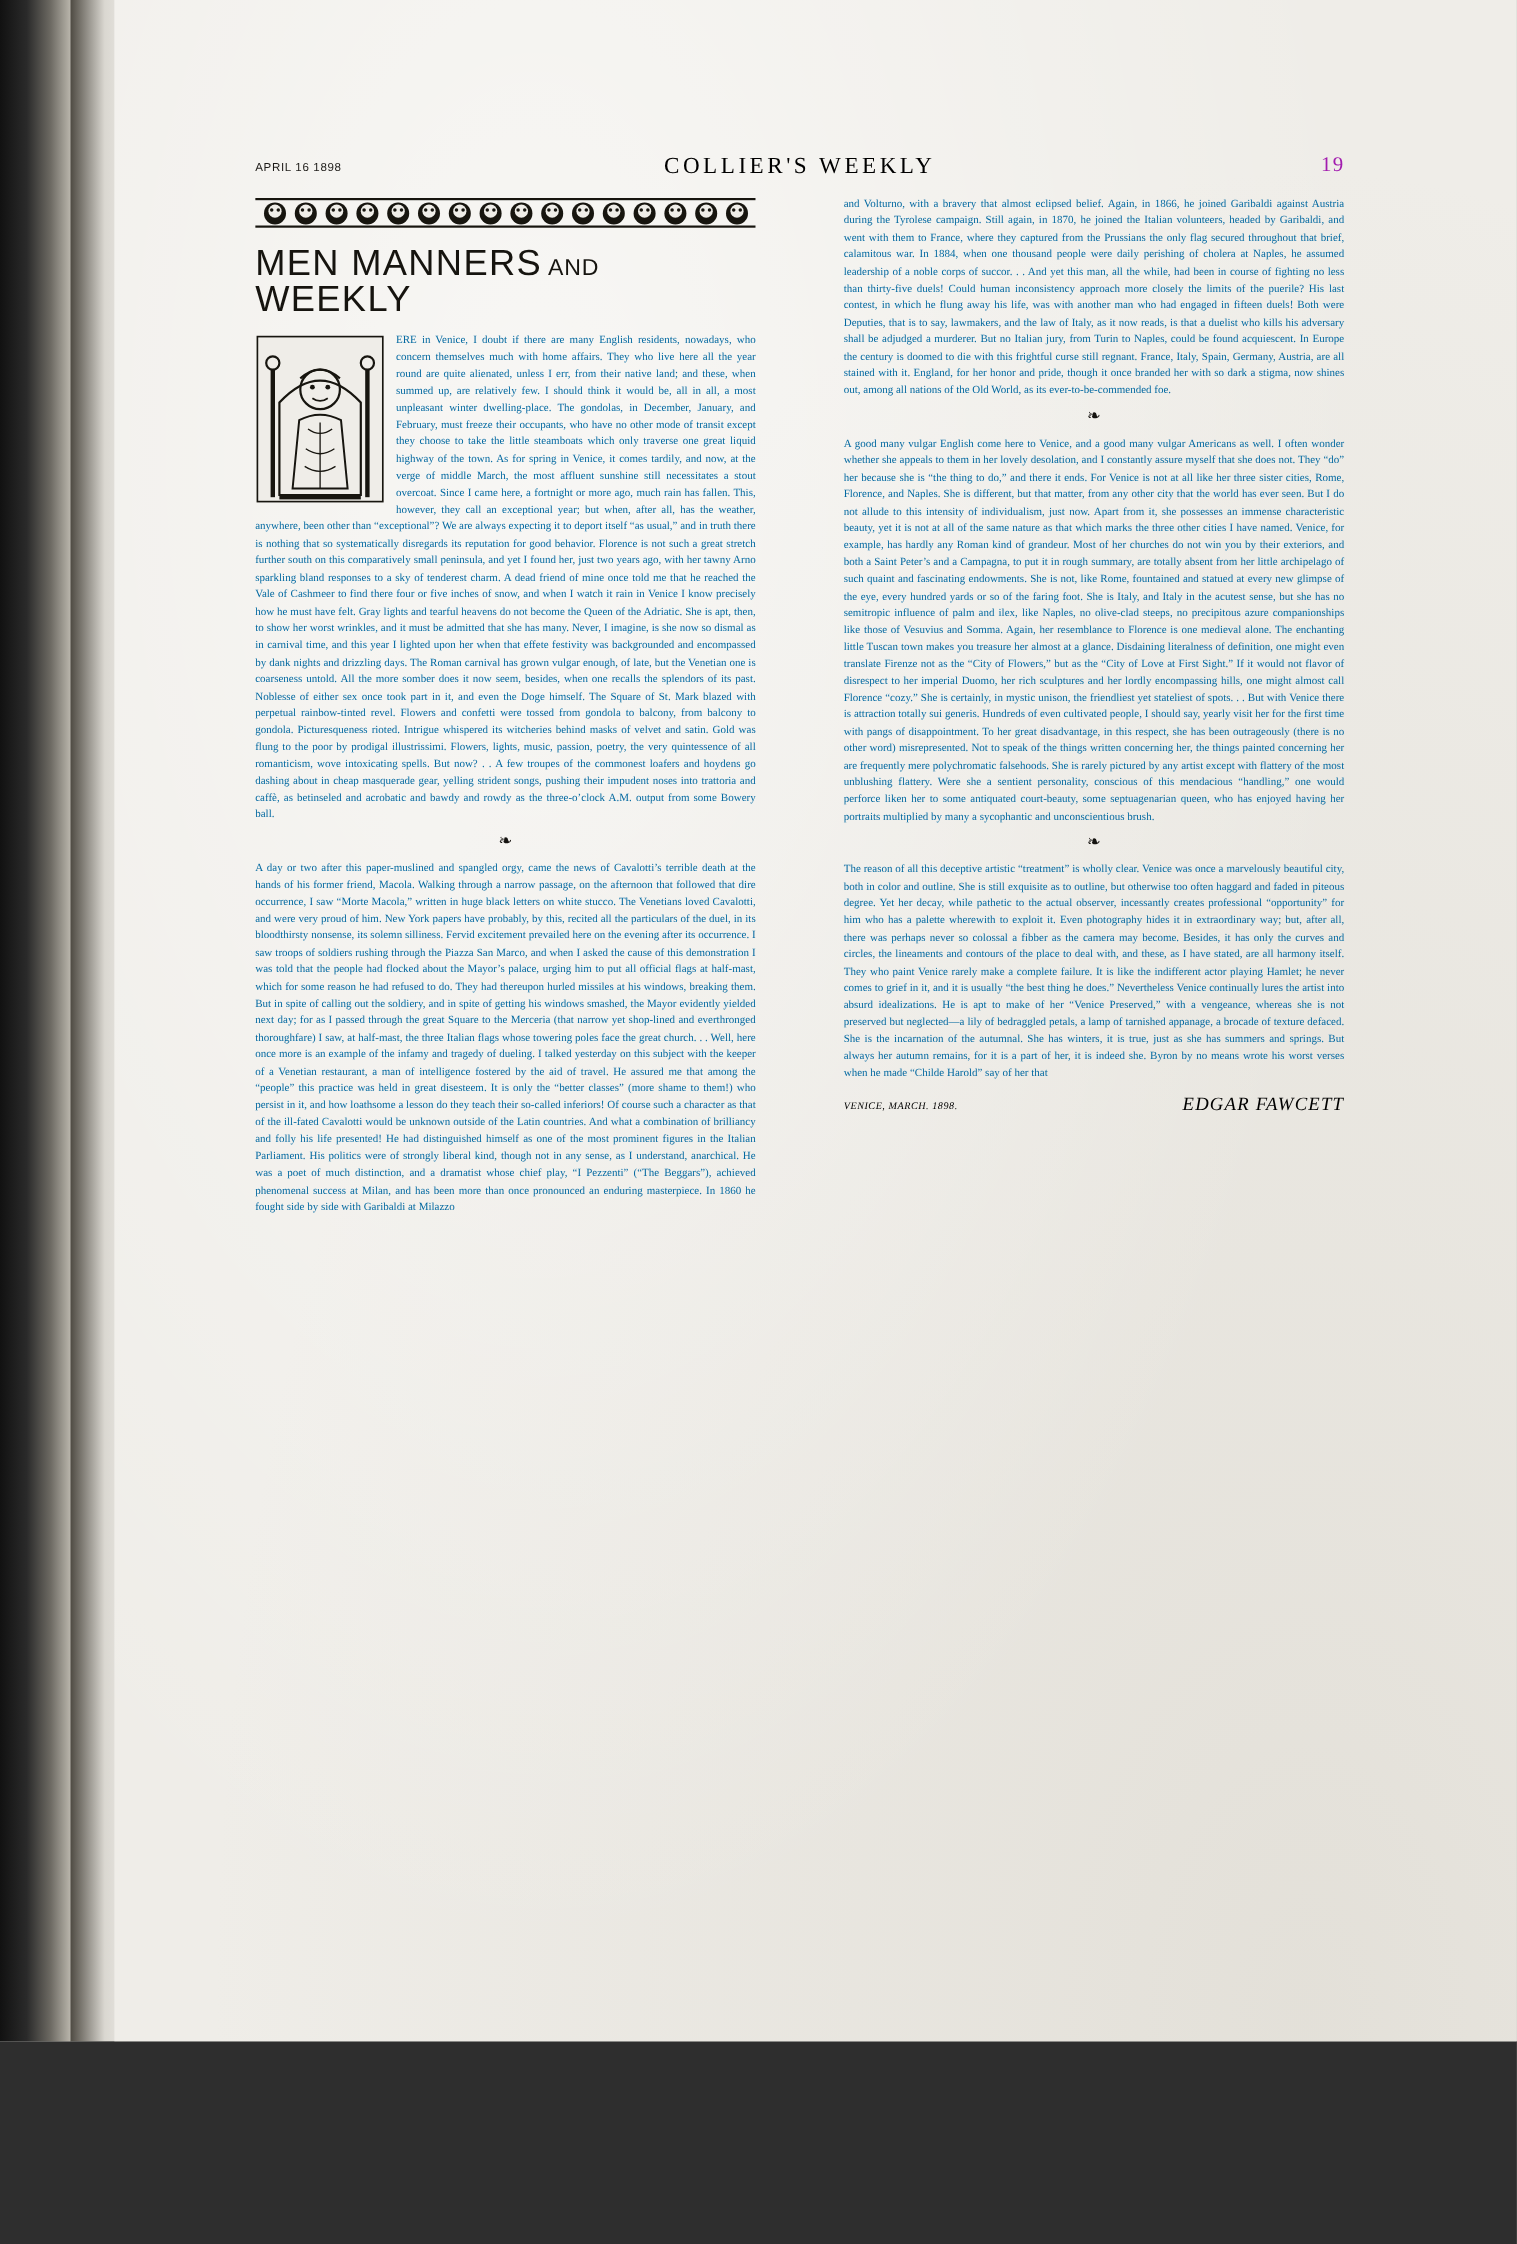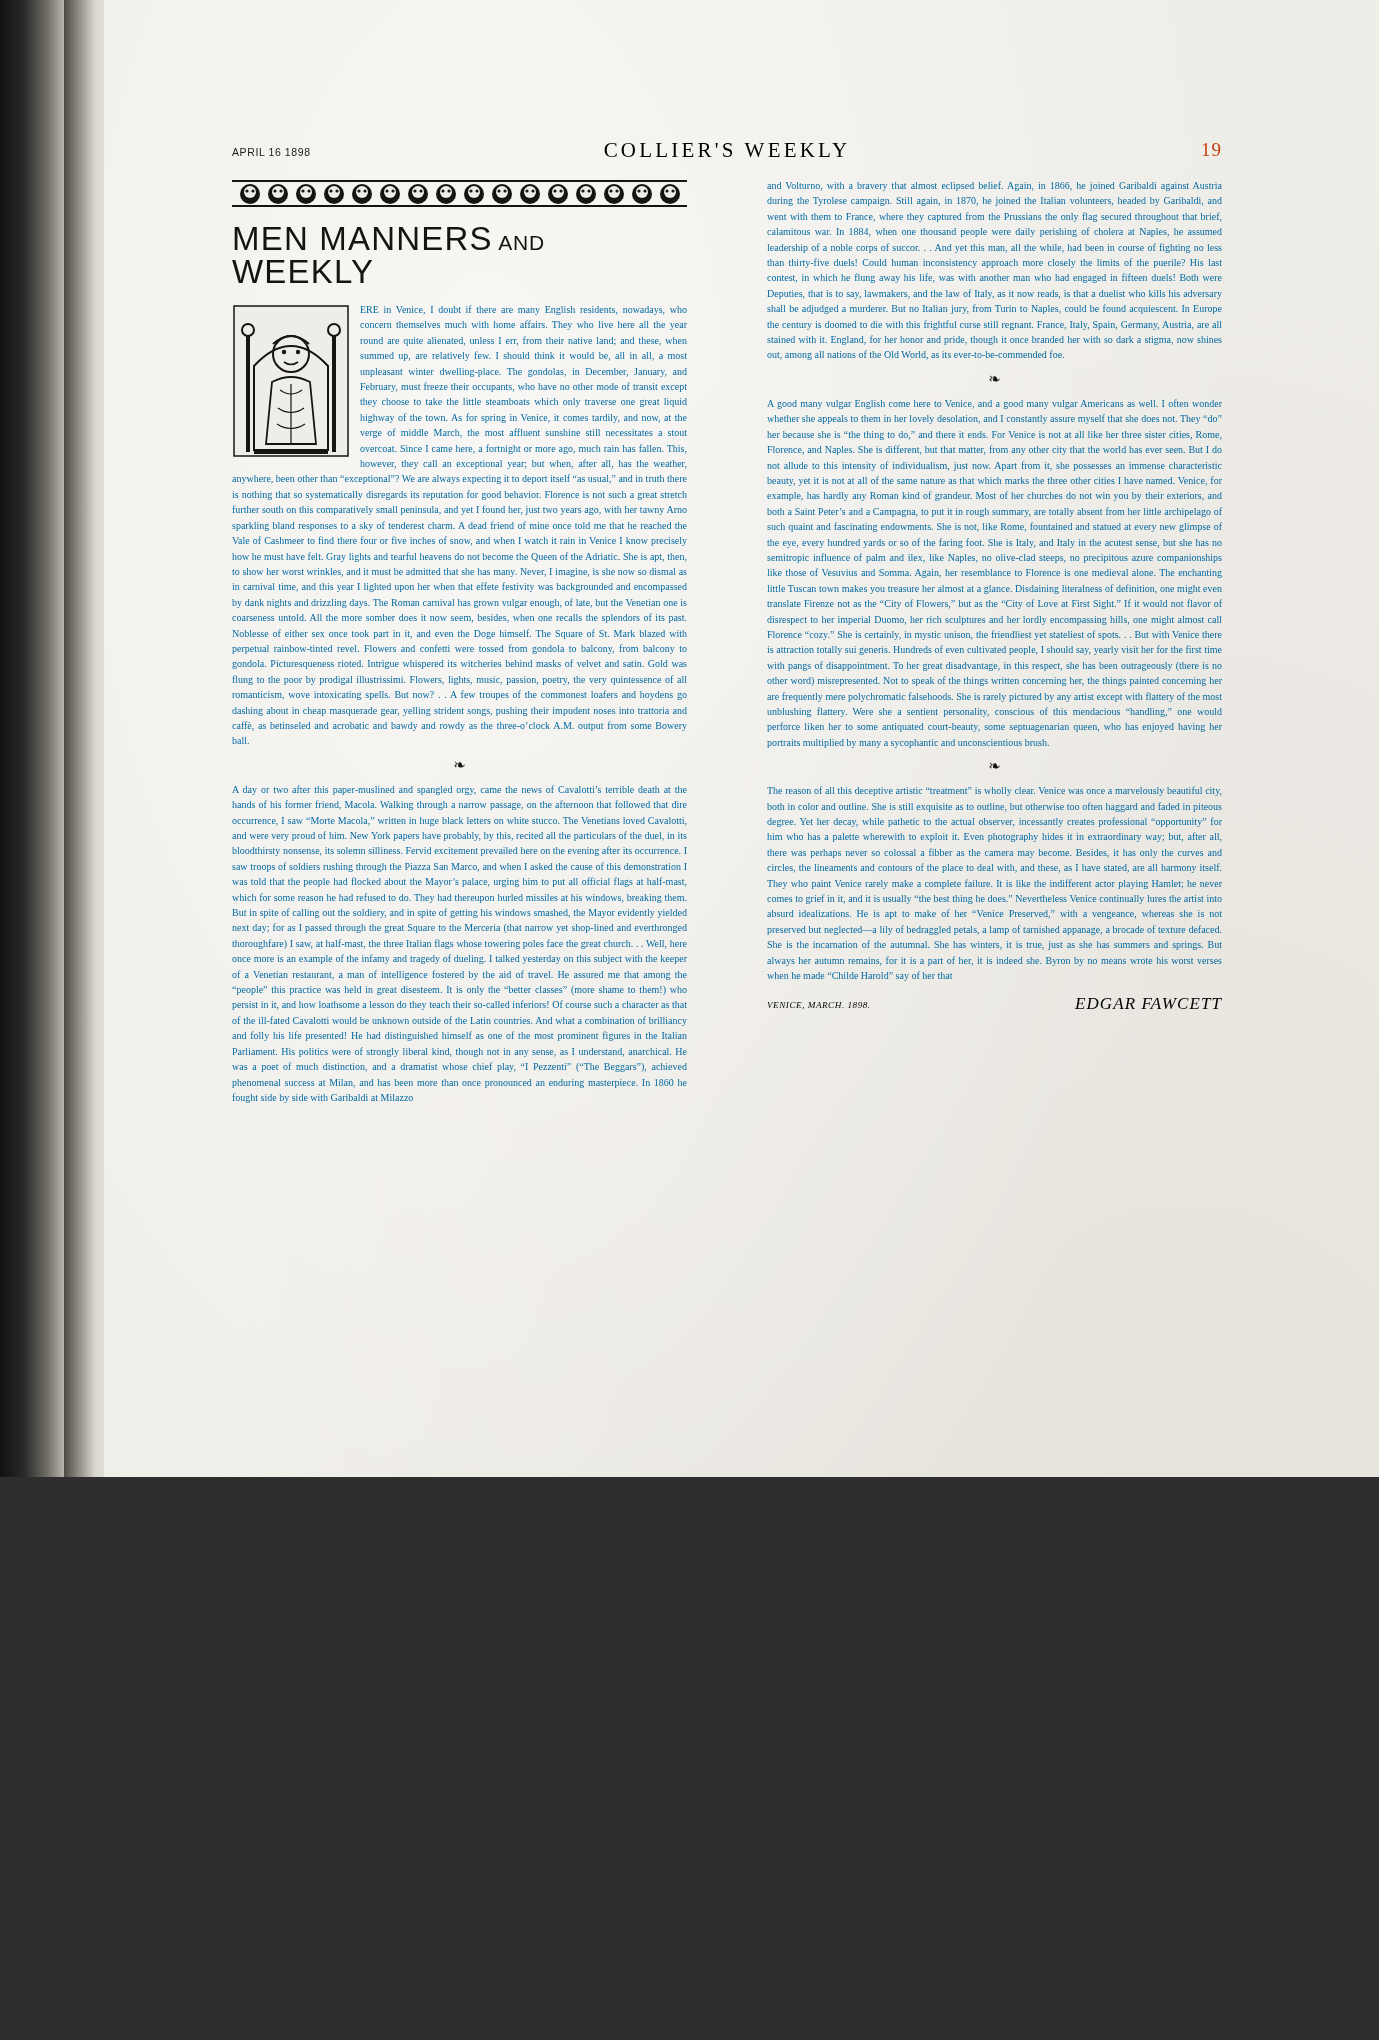--- a/index.html
+++ b/index.html
@@ -3,21 +3,21 @@
 <meta charset="utf-8">
 <style>
   html, body {
     margin: 0;
     padding: 0;
     background: #2e2e2e;
   }
   #page {
     position: relative;
     width: 1379px;
-    height: 1477px;
+    height: 1856px;
     background: #e9e7e2;
     overflow: hidden;
     font-family: "Liberation Serif", serif;
   }
   
   .gutter {
     position: absolute;
     left: 0; top: 0;
     width: 64px; height: 2040px;
     background: linear-gradient(to right, #111 0%, #2a2a2a 38%, #6d6a63 72%, #b9b5ab 100%);
@@ -68,21 +68,21 @@
     text-align: center;
     font-size: 21px;
     letter-spacing: 3.2px;
     font-family: "Liberation Serif", serif;
     color: #000000;
   }
   .runhead .folio {
     position: absolute; right: 0; top: 1px;
     font-size: 19px;
     letter-spacing: 1px;
-    color: #c2410c;
+    color: #a21caf;
     text-align: right;
   }
   
   .cols {
     position: relative;
     width: 990px;
   }
   .col {
     position: absolute;
     top: 0;

